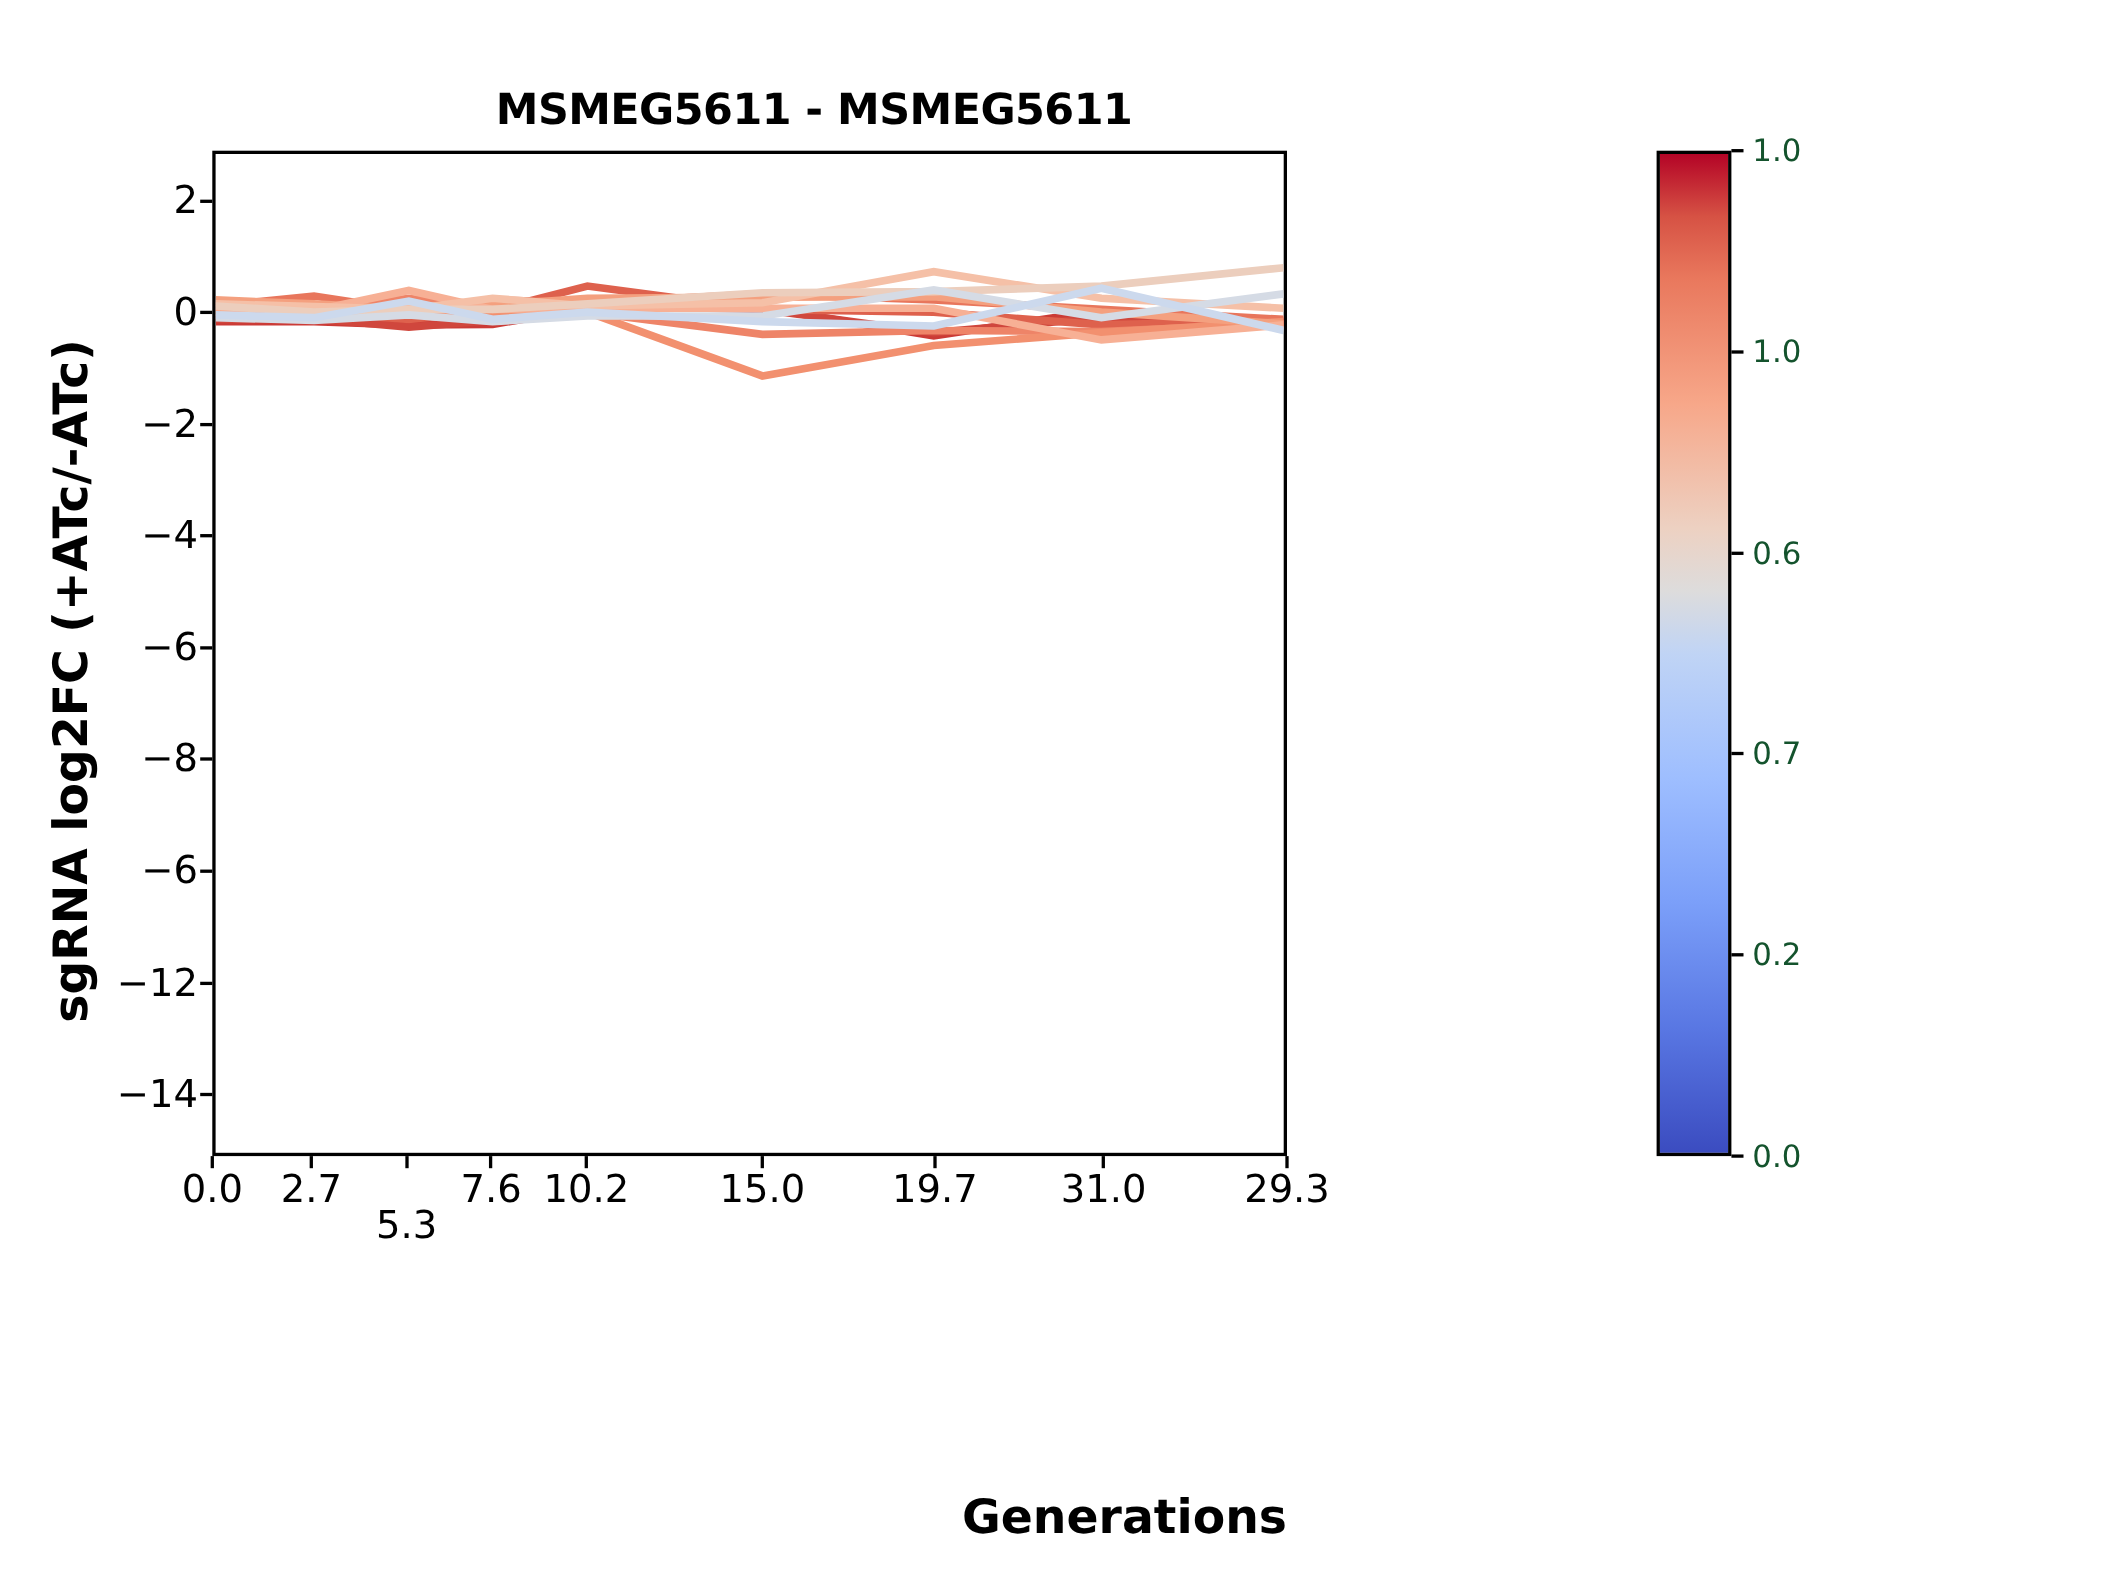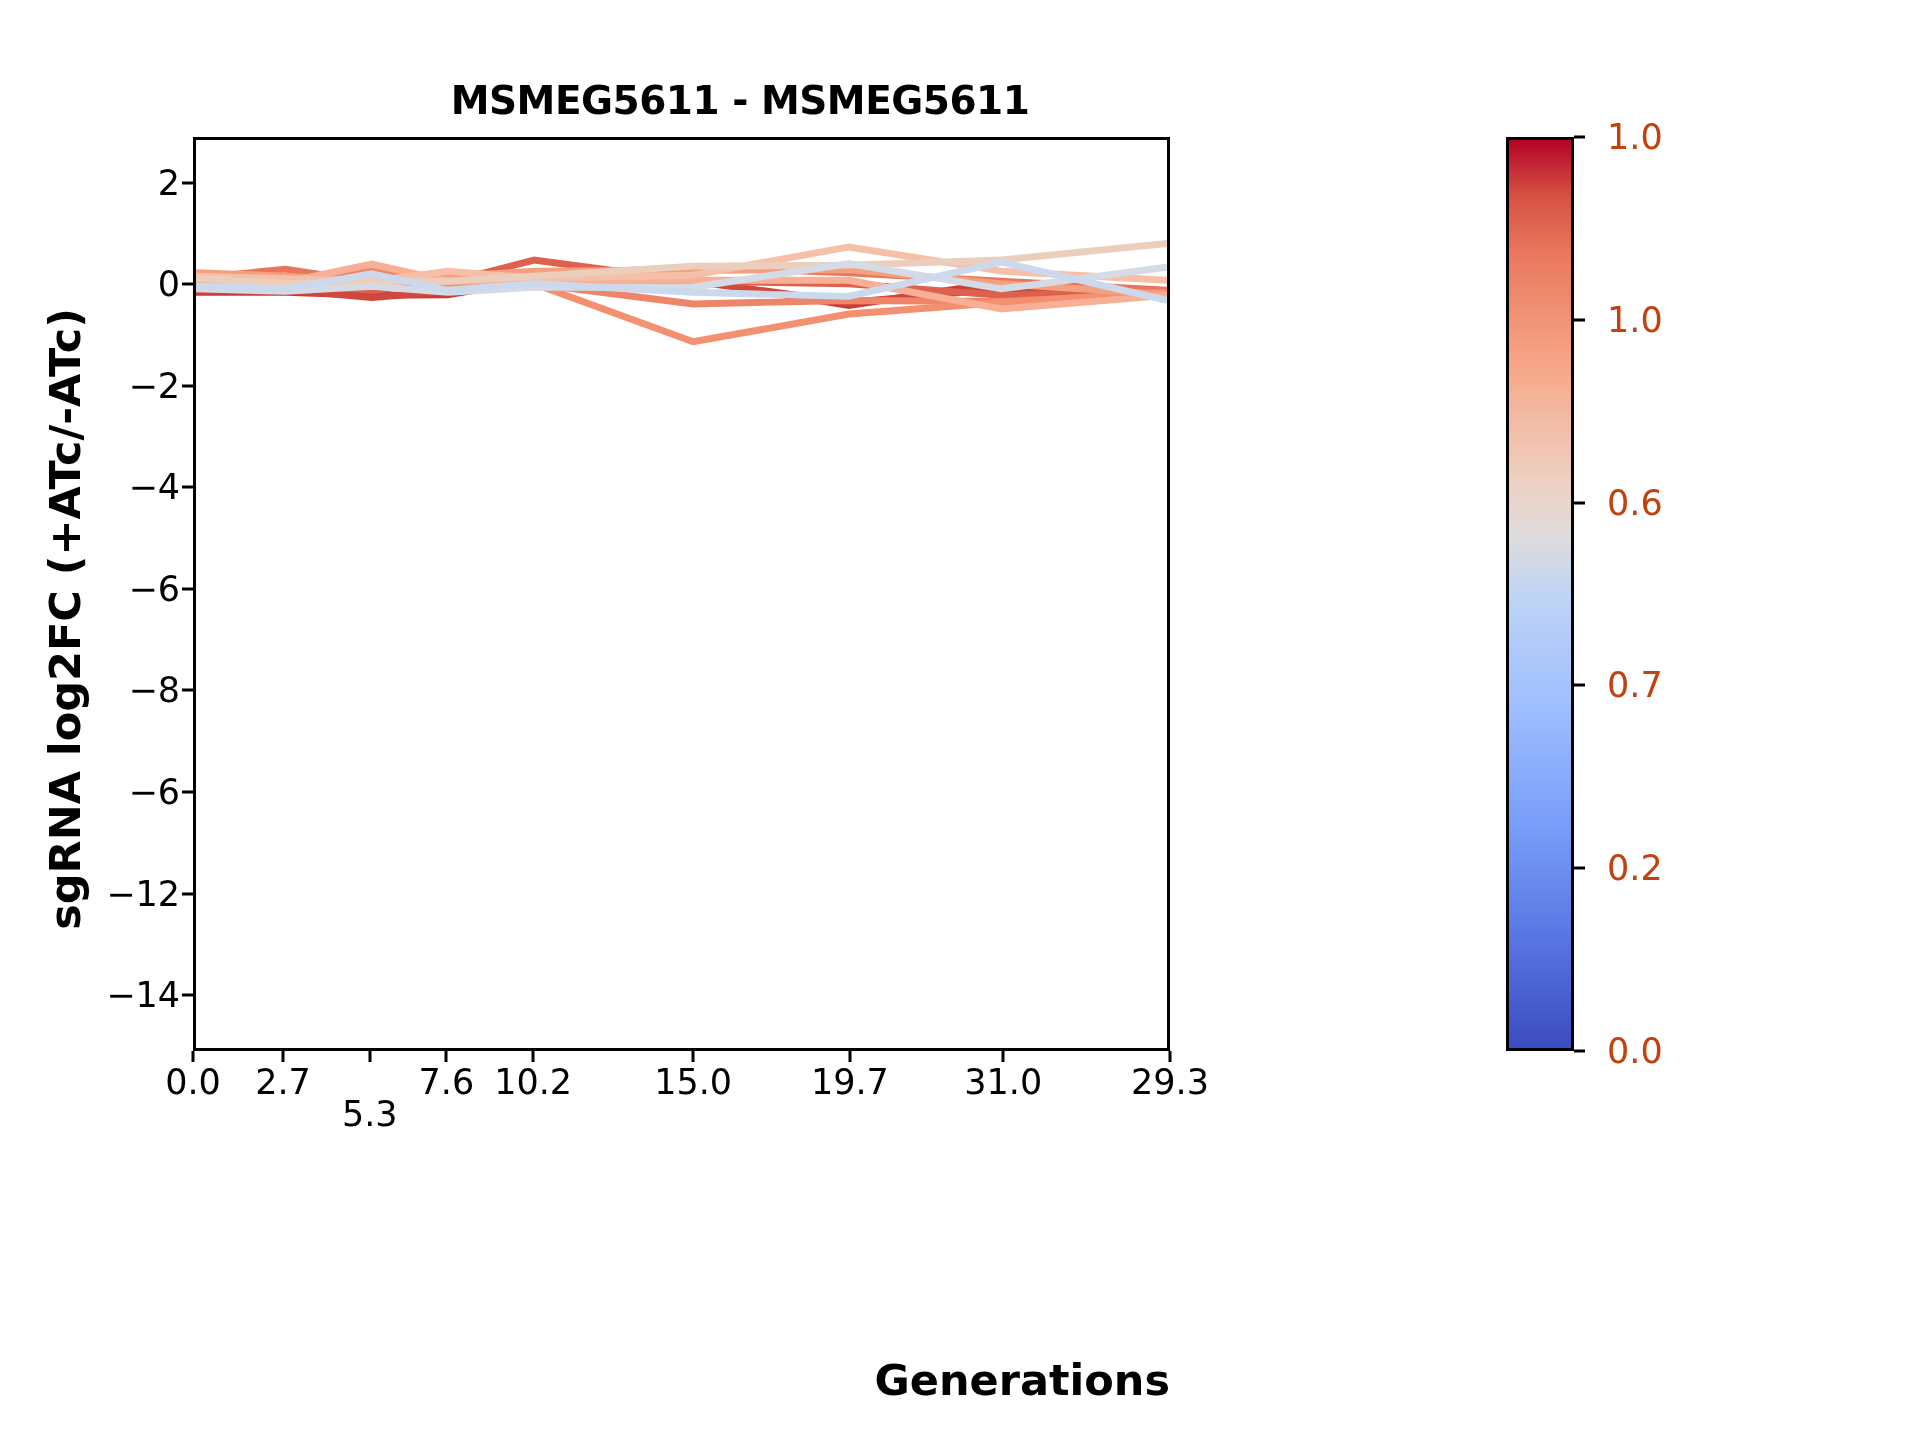--- a/index.html
+++ b/index.html
@@ -151,23 +151,23 @@
   .cbtick-mark {
     position: absolute;
     left: 68px;
     width: 11px;
     height: 3px;
     background: #000000;
     transform: translateY(-50%);
   }
   .cbtick-label {
     position: absolute;
-    left: 101px;
-    font-size: 35px;
-    color: #c2410c;
+    left: 87px;
+    font-size: 28px;
+    color: #14532d;
     font-family: "DejaVu Sans", sans-serif;
     transform: translateY(-50%);
     white-space: nowrap;
   }
 </style>
 </head>
 <body>
 
 <div id="figure">
 

